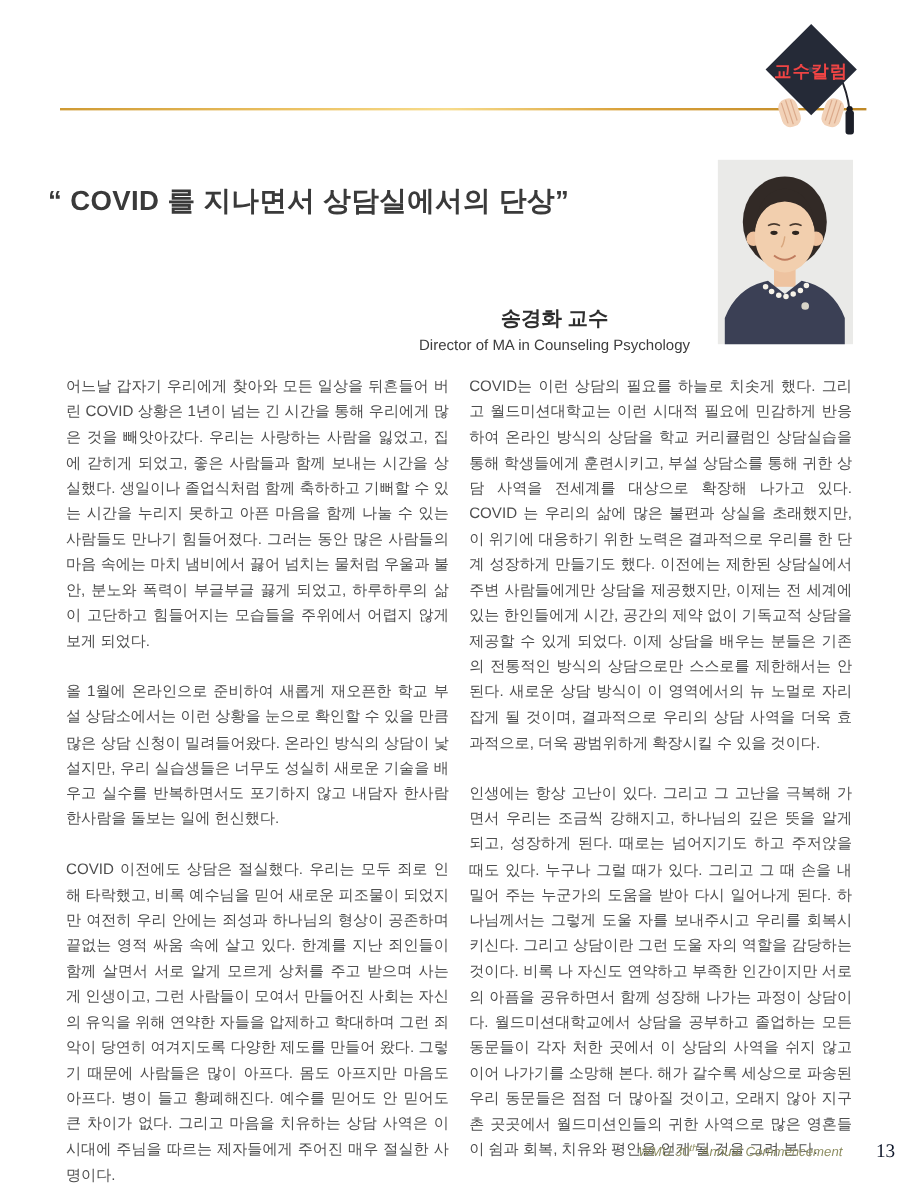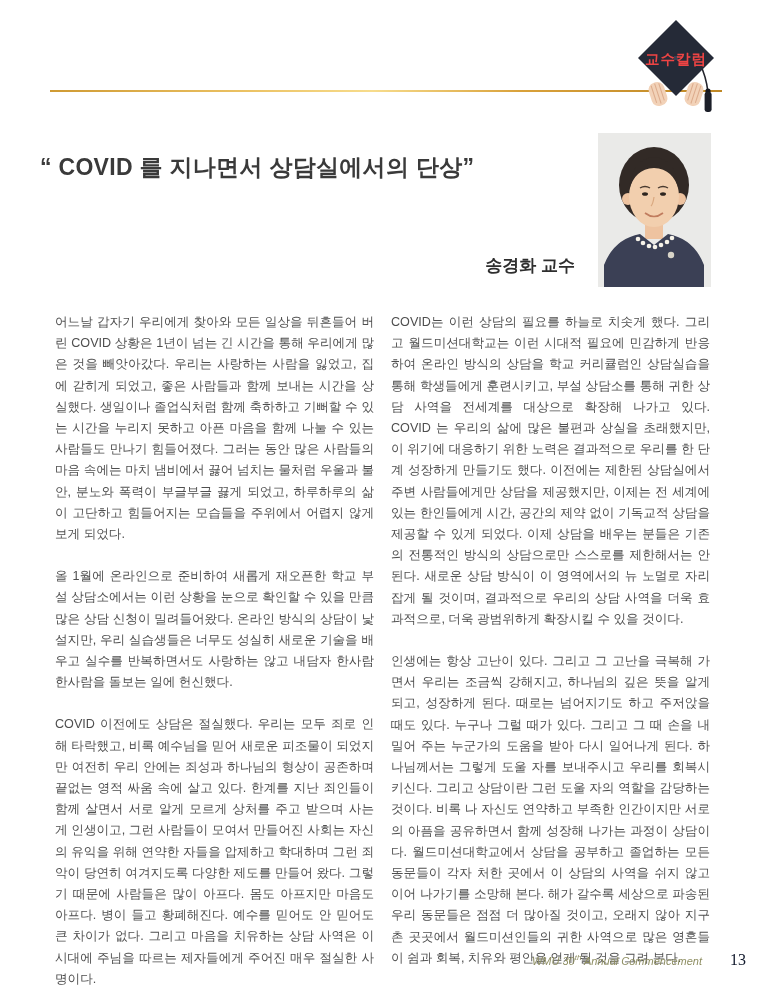--- a/index.html
+++ b/index.html
@@ -78,20 +78,21 @@
         <line x1="86" y1="70" x2="86" y2="88" stroke="#dcab8c" stroke-width="1"></line>
       </g>
     </svg>
     <span class="badge-label">교수칼럼</span>
   </div>
 
   <div class="title">“ COVID 를 지나면서 상담실에서의 단상”</div>
 
   <div class="author">
     <div class="author-name">송경화 교수</div>
+    <div class="author-title">Director of MA in Counseling Psychology</div>
   </div>
 
   <div class="photo">
     <svg width="113" height="154" viewBox="0 0 113 154">
       <rect x="0" y="0" width="113" height="154" fill="#eaeae8"></rect>
 
       <ellipse cx="56" cy="52" rx="35" ry="38" fill="#322a26"></ellipse>
 
       <circle cx="30" cy="66" r="6" fill="#eec3a0"></circle>
       <circle cx="82" cy="66" r="6" fill="#eec3a0"></circle>
@@ -121,21 +122,21 @@
           <circle cx="69" cy="109" r="2.3"></circle>
         <circle cx="74" cy="105" r="2.3"></circle>
       </g>
 
       <circle cx="73" cy="122" r="3.2" fill="#d8d4c8"></circle>
     </svg>
   </div>
 
   <div class="col col-left">
     <p>어느날 갑자기 우리에게 찾아와 모든 일상을 뒤흔들어 버린 COVID 상황은 1년이 넘는 긴 시간을 통해 우리에게 많은 것을 빼앗아갔다. 우리는 사랑하는 사람을 잃었고, 집에 갇히게 되었고, 좋은 사람들과 함께 보내는 시간을 상실했다. 생일이나 졸업식처럼 함께 축하하고 기뻐할 수 있는 시간을 누리지 못하고 아픈 마음을 함께 나눌 수 있는 사람들도 만나기 힘들어졌다. 그러는 동안 많은 사람들의 마음 속에는 마치 냄비에서 끓어 넘치는 물처럼 우울과 불안, 분노와 폭력이 부글부글 끓게 되었고, 하루하루의 삶이 고단하고 힘들어지는 모습들을 주위에서 어렵지 않게 보게 되었다.</p>
-    <p>올 1월에 온라인으로 준비하여 새롭게 재오픈한 학교 부설 상담소에서는 이런 상황을 눈으로 확인할 수 있을 만큼 많은 상담 신청이 밀려들어왔다. 온라인 방식의 상담이 낯설지만, 우리 실습생들은 너무도 성실히 새로운 기술을 배우고 실수를 반복하면서도 사랑하는 않고 내담자 한사람 한사람을 돌보는 일에 헌신했다.</p>
+    <p>올 1월에 온라인으로 준비하여 새롭게 재오픈한 학교 부설 상담소에서는 이런 상황을 눈으로 확인할 수 있을 만큼 많은 상담 신청이 밀려들어왔다. 온라인 방식의 상담이 낯설지만, 우리 실습생들은 너무도 성실히 새로운 기술을 배우고 실수를 반복하면서도 포기하지 않고 내담자 한사람 한사람을 돌보는 일에 헌신했다.</p>
     <p>COVID 이전에도 상담은 절실했다. 우리는 모두 죄로 인해 타락했고, 비록 예수님을 믿어 새로운 피조물이 되었지만 여전히 우리 안에는 죄성과 하나님의 형상이 공존하며 끝없는 영적 싸움 속에 살고 있다. 한계를 지난 죄인들이 함께 살면서 서로 알게 모르게 상처를 주고 받으며 사는 게 인생이고, 그런 사람들이 모여서 만들어진 사회는 자신의 유익을 위해 연약한 자들을 압제하고 학대하며 그런 죄악이 당연히 여겨지도록 다양한 제도를 만들어 왔다. 그렇기 때문에 사람들은 많이 아프다. 몸도 아프지만 마음도 아프다. 병이 들고 황폐해진다. 예수를 믿어도 안 믿어도 큰 차이가 없다. 그리고 마음을 치유하는 상담 사역은 이 시대에 주님을 따르는 제자들에게 주어진 매우 절실한 사명이다.</p>
   </div>
 
   <div class="col col-right">
     <p>COVID는 이런 상담의 필요를 하늘로 치솟게 했다. 그리고 월드미션대학교는 이런 시대적 필요에 민감하게 반응하여 온라인 방식의 상담을 학교 커리큘럼인 상담실습을 통해 학생들에게 훈련시키고, 부설 상담소를 통해 귀한 상담 사역을 전세계를 대상으로 확장해 나가고 있다. COVID 는 우리의 삶에 많은 불편과 상실을 초래했지만, 이 위기에 대응하기 위한 노력은 결과적으로 우리를 한 단계 성장하게 만들기도 했다. 이전에는 제한된 상담실에서 주변 사람들에게만 상담을 제공했지만, 이제는 전 세계에 있는 한인들에게 시간, 공간의 제약 없이 기독교적 상담을 제공할 수 있게 되었다. 이제 상담을 배우는 분들은 기존의 전통적인 방식의 상담으로만 스스로를 제한해서는 안 된다. 새로운 상담 방식이 이 영역에서의 뉴 노멀로 자리잡게 될 것이며, 결과적으로 우리의 상담 사역을 더욱 효과적으로, 더욱 광범위하게 확장시킬 수 있을 것이다.</p>
     <p>인생에는 항상 고난이 있다. 그리고 그 고난을 극복해 가면서 우리는 조금씩 강해지고, 하나님의 깊은 뜻을 알게 되고, 성장하게 된다. 때로는 넘어지기도 하고 주저앉을 때도 있다. 누구나 그럴 때가 있다. 그리고 그 때 손을 내밀어 주는 누군가의 도움을 받아 다시 일어나게 된다. 하나님께서는 그렇게 도울 자를 보내주시고 우리를 회복시키신다. 그리고 상담이란 그런 도울 자의 역할을 감당하는 것이다. 비록 나 자신도 연약하고 부족한 인간이지만 서로의 아픔을 공유하면서 함께 성장해 나가는 과정이 상담이다. 월드미션대학교에서 상담을 공부하고 졸업하는 모든 동문들이 각자 처한 곳에서 이 상담의 사역을 쉬지 않고 이어 나가기를 소망해 본다. 해가 갈수록 세상으로 파송된 우리 동문들은 점점 더 많아질 것이고, 오래지 않아 지구촌 곳곳에서 월드미션인들의 귀한 사역으로 많은 영혼들이 쉼과 회복, 치유와 평안을 얻게 될 것을 그려 본다.</p>
   </div>
 
   <div class="footer">
     <span class="footer-label"><span>WMU 30</span><sup>th</sup><span> Annual Commencement</span></span>

